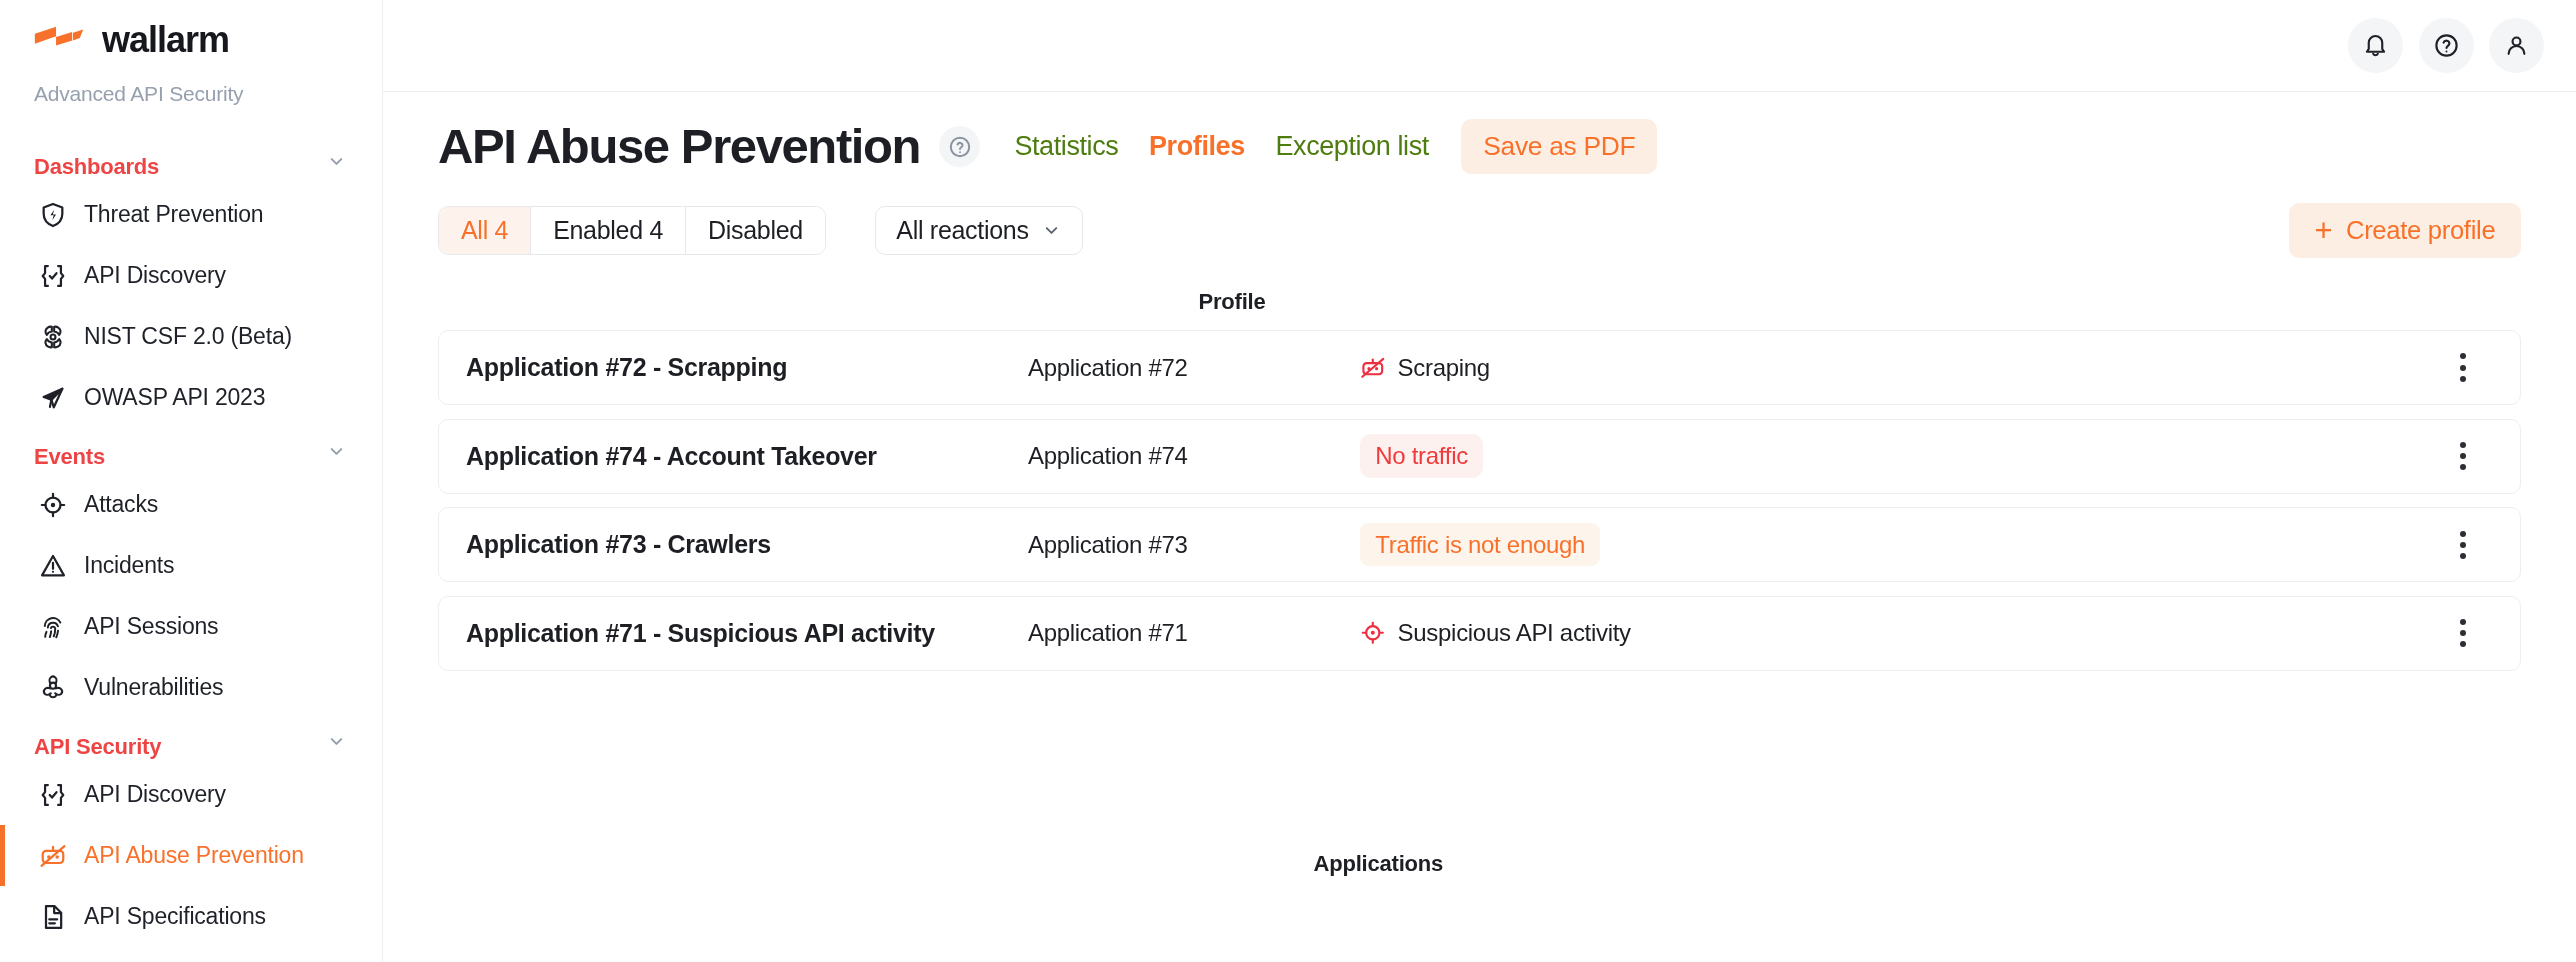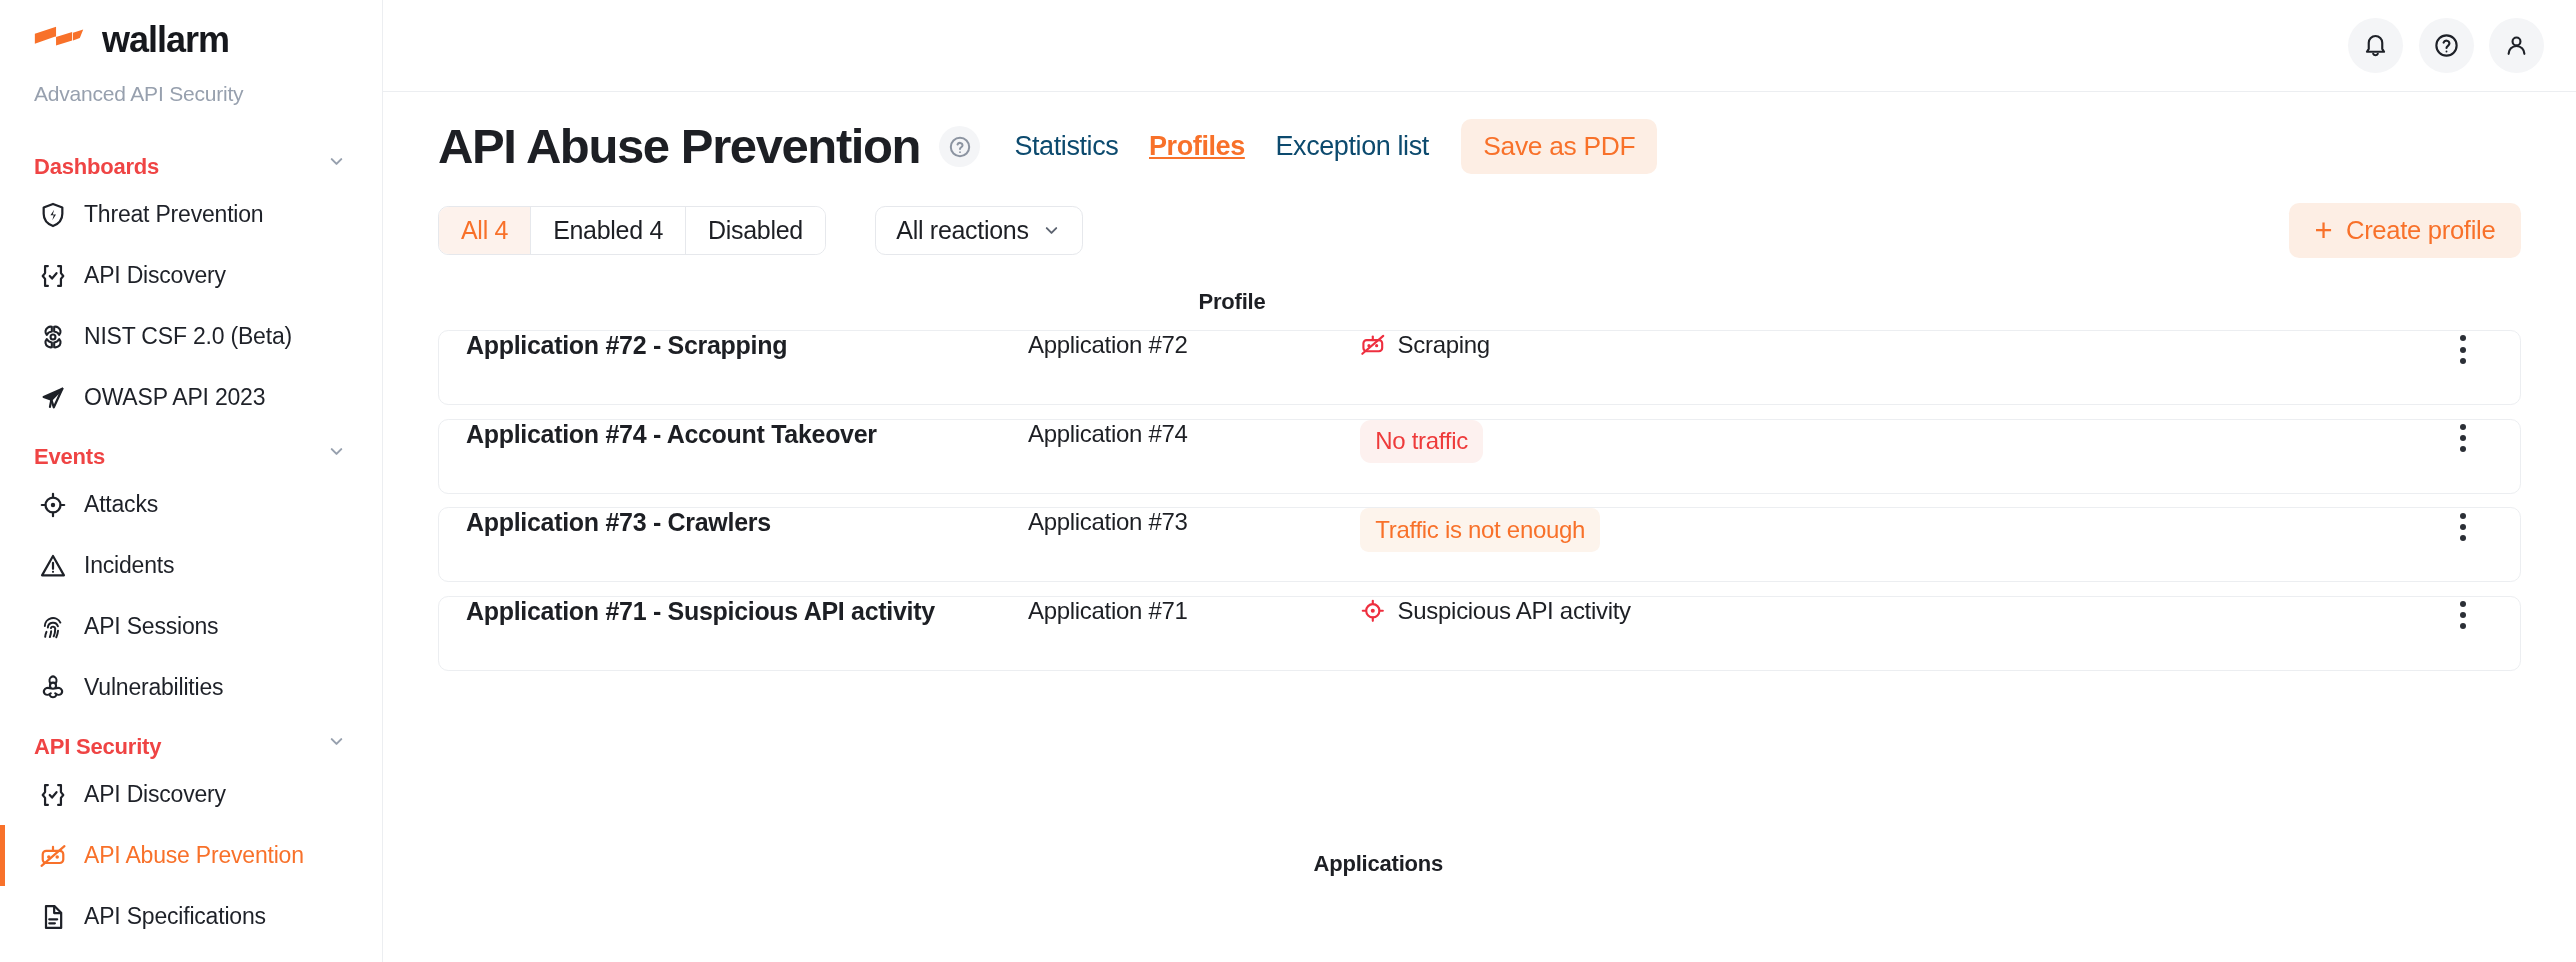--- a/index.html
+++ b/index.html
@@ -90,24 +90,24 @@
   .help-dot {
     width: 41px; height: 41px; border-radius: 50%;
     background: #f4f5f7; margin-left: 19px; margin-right: 19px;
     display: flex; align-items: center; justify-content: center;
     flex: 0 0 41px; cursor: pointer;
   }
   .help-dot svg { width: 24px; height: 24px; color: #8c94a1; display:block; }
 
   .tabs { display: flex; align-items: center; gap: 0; }
   .tab {
-    font-size: 27px; color: #0c4a6e; letter-spacing: -0.4px;
+    font-size: 27px; color: #4d7c0f; letter-spacing: -0.4px;
     padding: 0 15.3px; cursor: pointer; white-space: nowrap;
   }
-  .tab.active { color: #f8712a; font-weight: 700; text-decoration: underline; }
+  .tab.active { color: #f8712a; font-weight: 700; }
   .pdf-btn {
     margin-left: 17px;
     background: #fdeee4;
     color: #f8712a;
     font-size: 26.4px;
     letter-spacing: -0.3px;
     border: none; border-radius: 10.2px;
     padding: 12px 22px;
     cursor: pointer;
     font-family: inherit;
@@ -168,21 +168,21 @@
   }
   .th {
     font-size: 22px; font-weight: 700; color: #1d1f24; letter-spacing: -0.2px;
   }
   .col-profile { width: 562px; flex: 0 0 562px; }
   .col-apps    { width: 332px; flex: 0 0 332px; }
   .col-prot    { flex: 1; }
   .col-menu    { width: 60px; flex: 0 0 60px; display:flex; justify-content:center; }
 
   .row {
-    display: flex; 
+    display: flex; align-items: center;
     background: #fff;
     border: 1.7px solid #eceef1;
     border-radius: 10.2px;
     height: 75px;
     padding: 0 27px;
     margin-bottom: 13.6px;
   }
   .cell-profile {
     font-size: 25px; font-weight: 700; color: #1d1f24; letter-spacing: -0.3px;
     white-space: nowrap;

